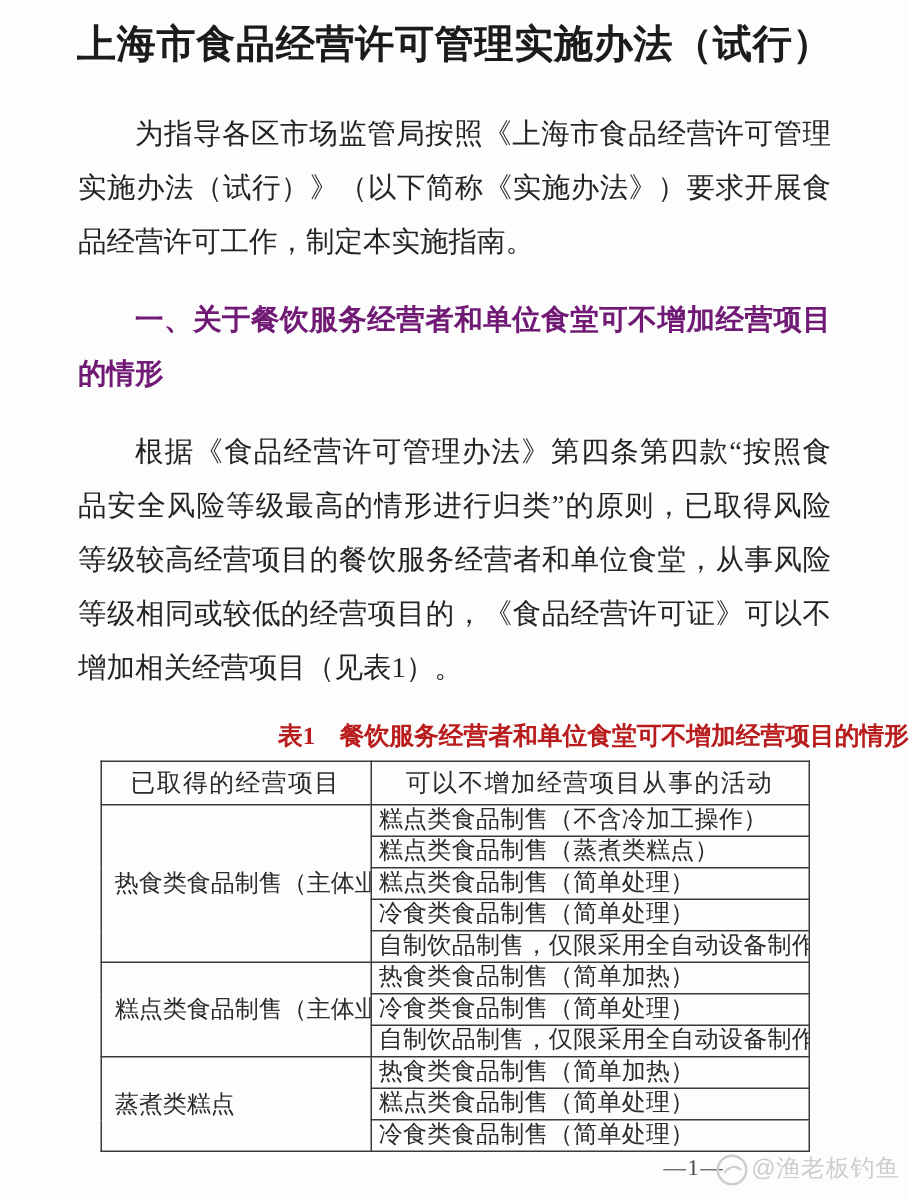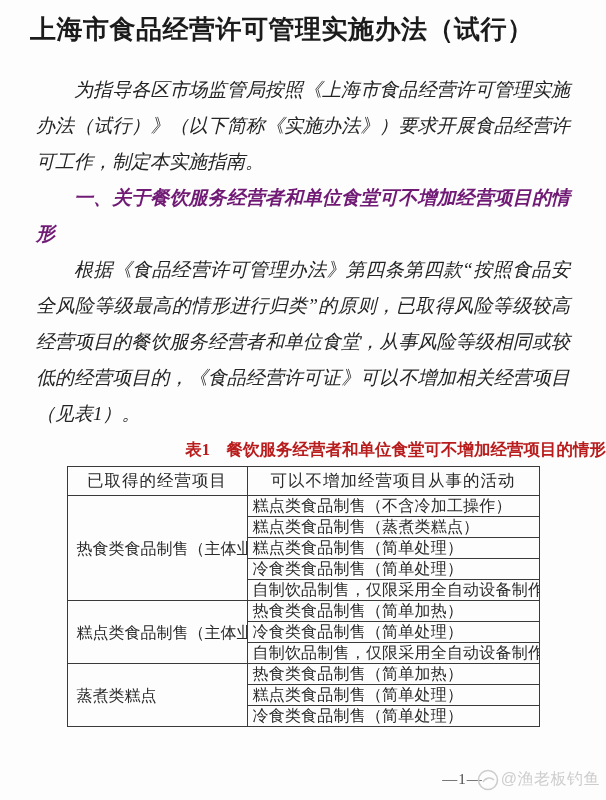--- a/index.html
+++ b/index.html
@@ -8,36 +8,36 @@
     width: 606px;
     height: 800px;
     margin: 0 auto;
     background: #fdfdfd;
     overflow: hidden;
     color: #212121;
     font-family: "Liberation Serif", "DejaVu Serif", serif;
   }
   .doc-title {
     margin: 10px 30px 0 30px;
-    text-align: left;
+    text-align: center;
     font-family: "Liberation Sans", "DejaVu Sans", sans-serif;
     font-weight: bold;
     font-size: 26px;
     line-height: 38px;
     color: #1b1b1b;
     letter-spacing: 0.5px;
   }
   .body-text {
     margin: 24px 36px 0 36px;
     font-size: 19px;
     line-height: 36px;
     text-align: justify;
     color: #242424;
   }
-  .body-text p { margin: 0; text-indent: 2em; font-style: italic; }
+  .body-text p { margin: 16px; text-indent: 2em; }
   .section-heading {
     font-family: "Liberation Sans", "DejaVu Sans", sans-serif;
     font-weight: bold;
     color: #701a75;
   }
   .table-caption {
     margin-top: 7px;
     text-align: right;
     font-weight: bold;
     font-size: 16.5px;

